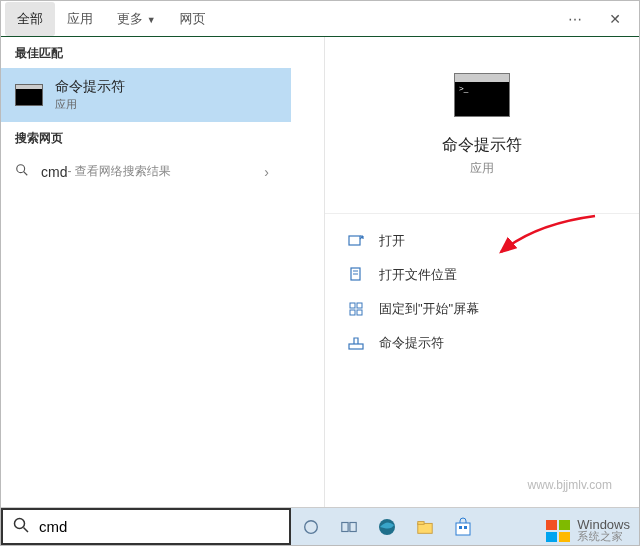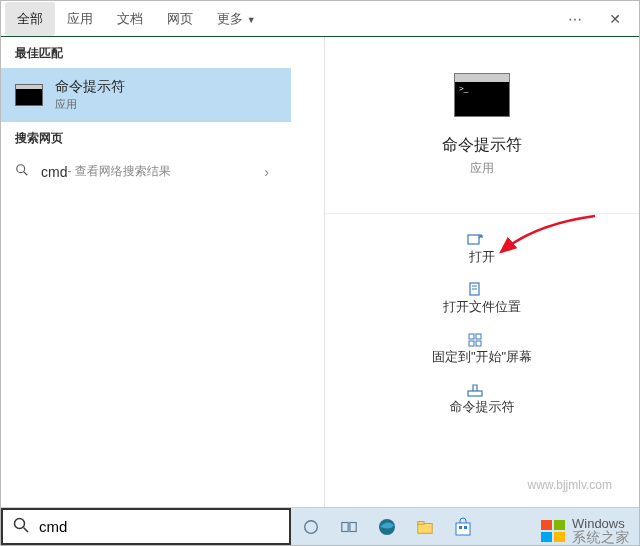--- a/index.html
+++ b/index.html
@@ -31,50 +31,49 @@
     .web-row .chev { margin-left: auto; color: #888; font-size: 14px; padding-right: 8px; }
     
     .right-pane { flex: 1; border-left: 1px solid #e5e5e5; display: flex; flex-direction: column; align-items: center; padding-top: 36px; }
     .cmd-thumb-lg { width: 56px; height: 44px; background: #000; border: 1px solid #777; position: relative; }
     .cmd-thumb-lg::before { content: ""; position: absolute; top: 0; left: 0; right: 0; height: 8px; background: #ccc; }
     .cmd-thumb-lg::after { content: ">_"; position: absolute; top: 10px; left: 4px; color: #fff; font-size: 8px; }
     .rp-title { font-size: 16px; color: #222; margin-top: 18px; }
     .rp-sub { font-size: 12px; color: #888; margin-top: 4px; }
     
     .actions { width: 100%; margin-top: 36px; border-top: 1px solid #eee; padding-top: 10px; position: relative; }
-    .action { display: flex; align-items: center; padding: 8px 22px; font-size: 13px; color: #333; cursor: pointer; flex-direction: column; }
+    .action { display: flex; align-items: center; padding: 8px 22px; font-size: 13px; color: #333; cursor: pointer; }
     .action .ic { width: 18px; height: 16px; margin-right: 14px; display: flex; align-items: center; justify-content: center; }
     .action .ic svg { width: 16px; height: 16px; }
     
     .red-arrow { position: absolute; top: 0px; left: 170px; pointer-events: none; }
     
     .search-bar { height: 38px; border-top: 1px solid #ccc; display: flex; align-items: center; }
     .search-input-wrap { flex: 0 0 290px; height: 100%; border: 2px solid #333; display: flex; align-items: center; background: #fff; }
     .search-input-wrap .mag { padding: 0 10px; font-size: 14px; color: #333; }
     .search-input-wrap input { border: none; outline: none; font-size: 15px; flex: 1; height: 100%; }
     .task-icons { flex: 1; height: 100%; background: #d8e6f2; display: flex; align-items: center; padding-left: 8px; gap: 14px; }
     .ti { width: 24px; height: 24px; display: flex; align-items: center; justify-content: center; font-size: 14px; }
     
     .watermark { position: absolute; right: 28px; bottom: 54px; font-size: 12px; color: #bbb; pointer-events: none; }
-    .wm-lg { position: absolute; right: 10px; bottom: 2px; display: flex; align-items: center; gap: 6px; pointer-events: none; }
+    .wm-lg { position: absolute; right: 10px; bottom: 2px; display: flex; gap: 6px; pointer-events: none; }
     .wm-lg .logo { width: 26px; height: 26px; }
     .wm-lg .wtxt { display: flex; flex-direction: column; line-height: 1; }
     .wm-lg .w1 { font-size: 13px; color: #555; }
-    .wm-lg .w2 { font-size: 14px; color: #888; letter-spacing: 0.5px; }
+    .wm-lg .w2 { font-size: 11px; color: #888; letter-spacing: 0.5px; }
   </style>
 </head>
 <body>
 
 <div class="window">
   <div class="tabs-bar">
     <div class="tab active">全部</div>
     <div class="tab">应用</div>
-    <div class="tab">文档</div>
+    <div class="tab"><span>更多</span> <span style="font-size:9px">▼</span></div>
     <div class="tab">网页</div>
-    <div class="tab"><span>更多</span> <span style="font-size:9px">▼</span></div>
     <div class="tabs-spacer"></div>
     <div class="header-btn">⋯</div>
     <div class="header-btn">✕</div>
   </div>
 
   <div class="content">
     <div class="left-pane">
       <div class="section-header">最佳匹配</div>
       <div class="best-match">
         <div class="cmd-thumb-sm"></div>

